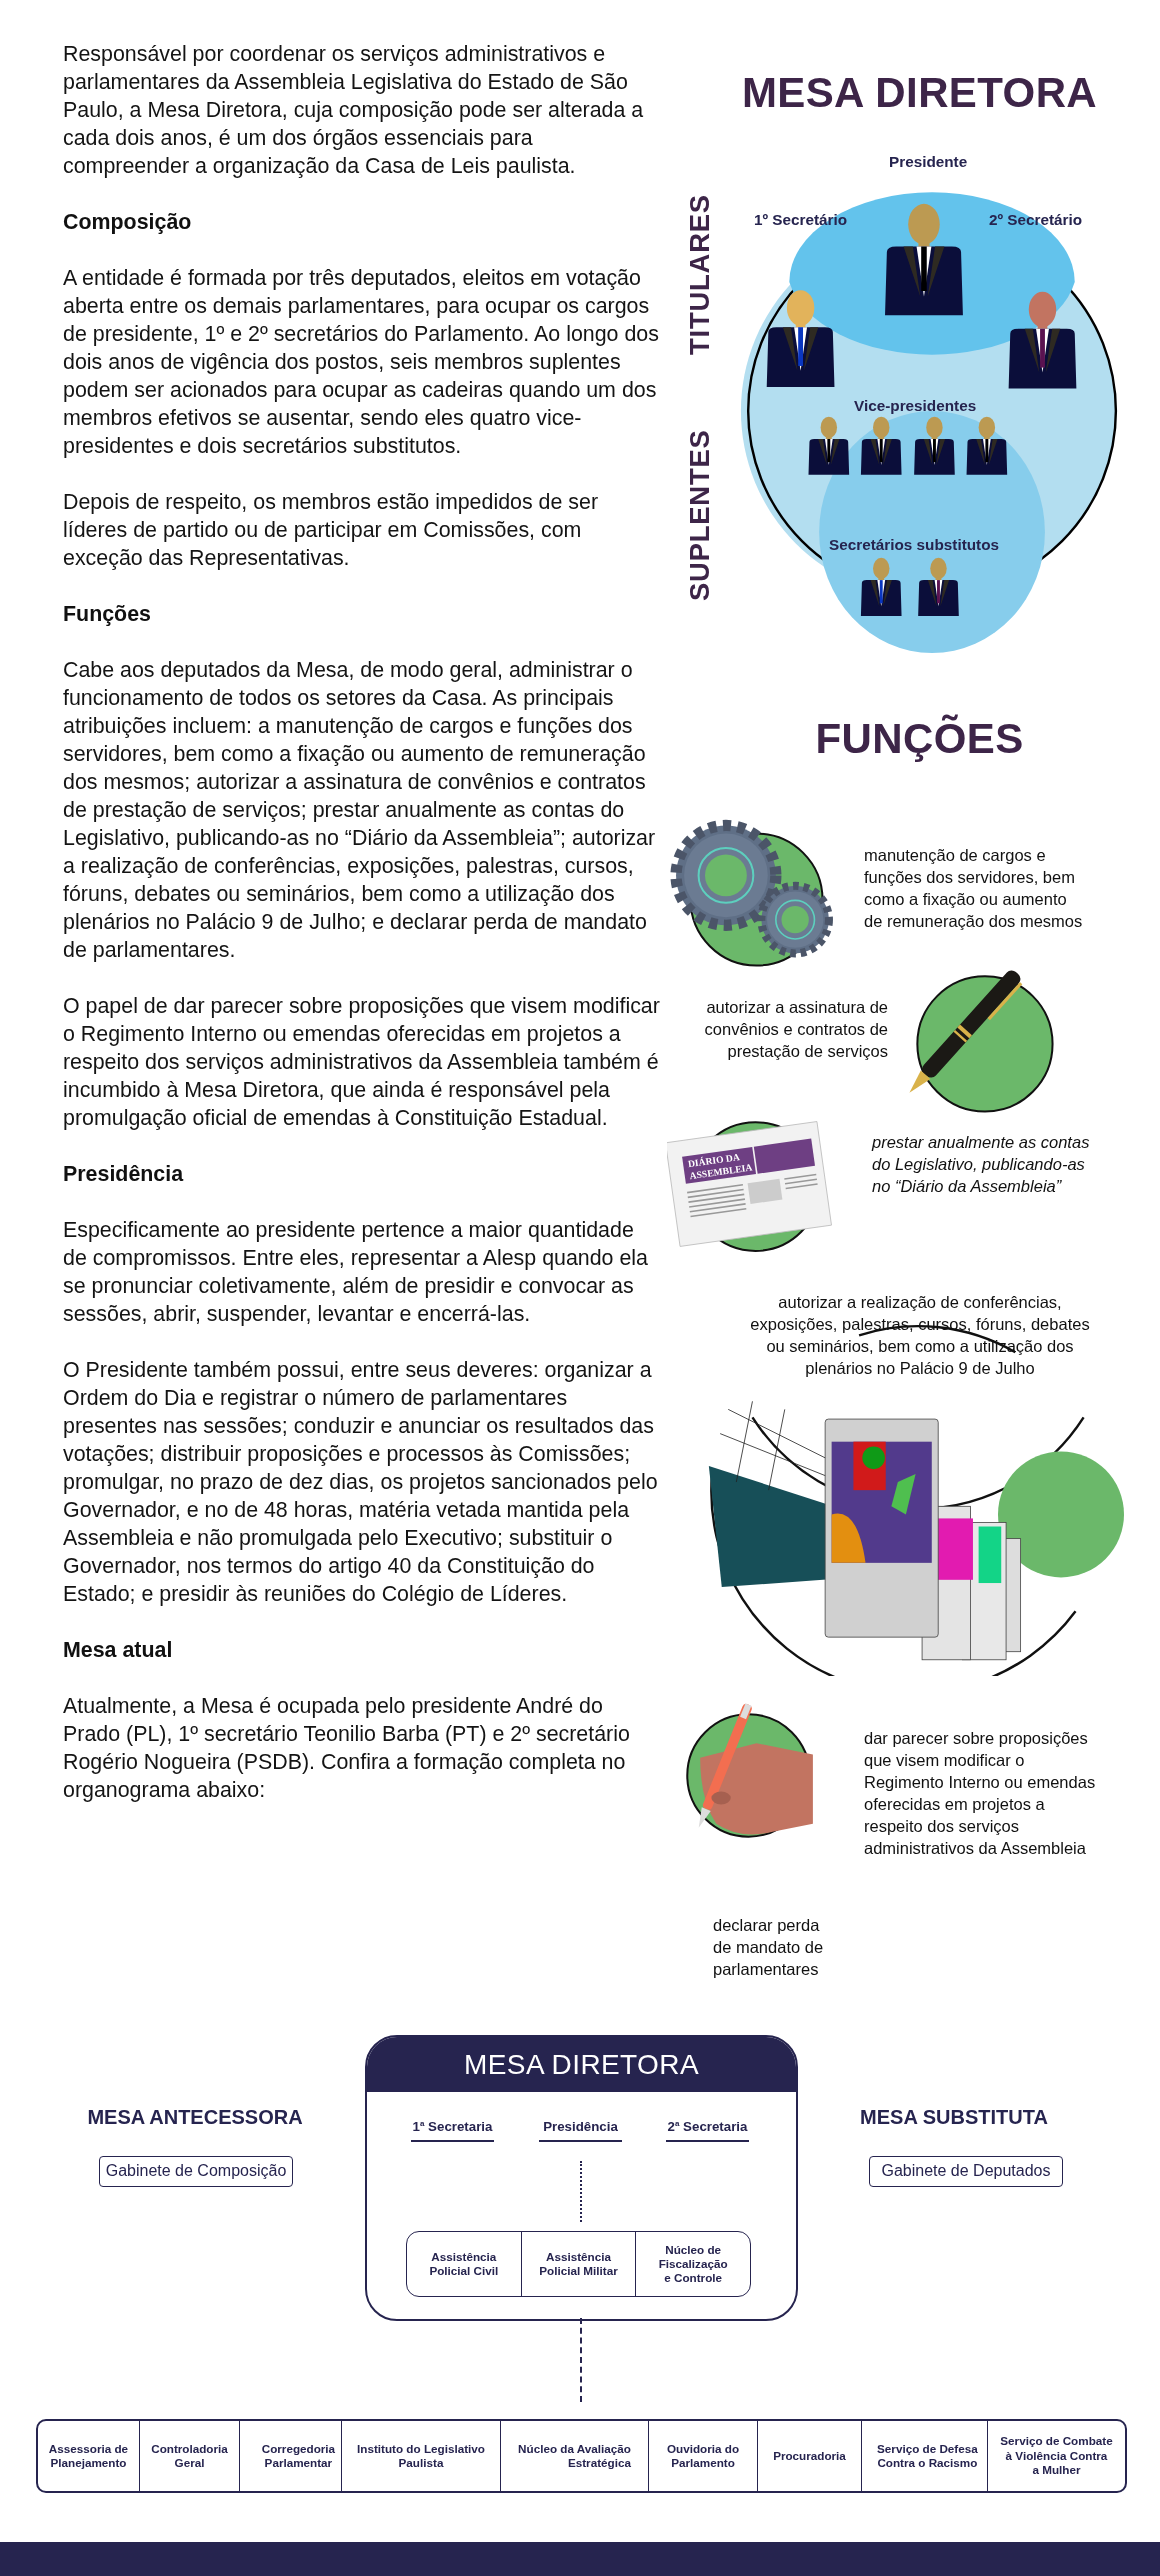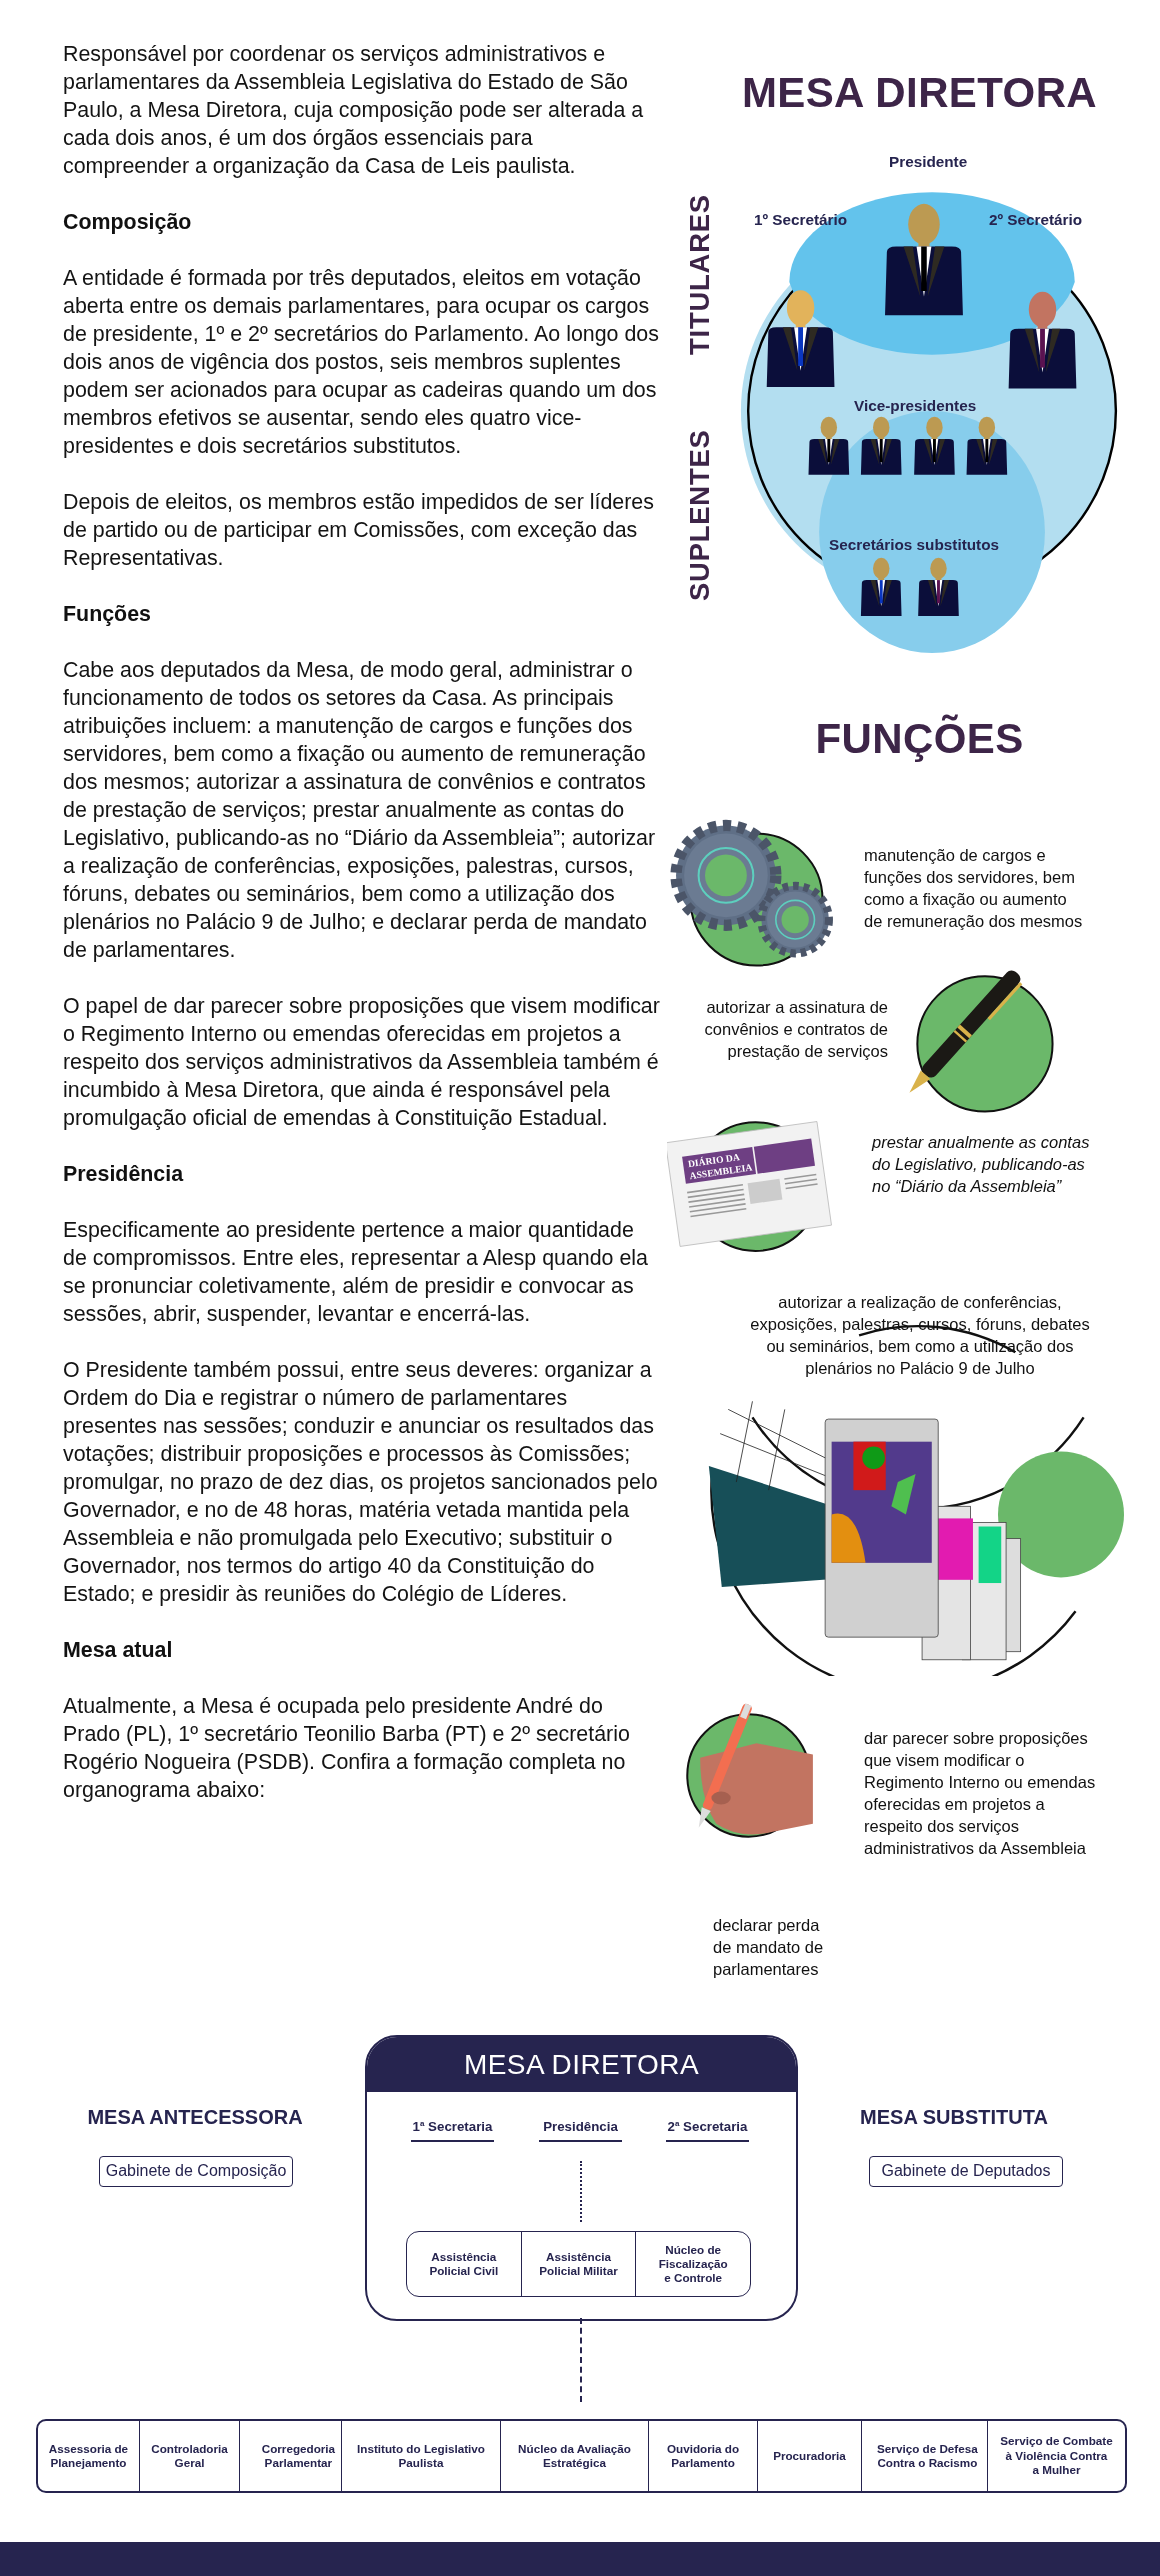--- a/index.html
+++ b/index.html
@@ -48,21 +48,21 @@
   .footer-bar { position: absolute; left: 0; top: 2542px; width: 1160px; height: 34px; background: #26244f; }
 </style>
 </head>
 <body>
 
 <article class="article">
   <p>Responsável por coordenar os serviços administrativos e parlamentares da Assembleia Legislativa do Estado de São Paulo, a Mesa Diretora, cuja composição pode ser alterada a cada dois anos, é um dos órgãos essenciais para compreender a organização da Casa de Leis paulista.</p>
 
   <h2>Composição</h2>
   <p>A entidade é formada por três deputados, eleitos em votação aberta entre os demais parlamentares, para ocupar os cargos de presidente, 1º e 2º secretários do Parlamento. Ao longo dos dois anos de vigência dos postos, seis membros suplentes podem ser acionados para ocupar as cadeiras quando um dos membros efetivos se ausentar, sendo eles quatro vice-presidentes e dois secretários substitutos.</p>
-  <p>Depois de eleitos, os membros estão impedidos de ser líderes de partido ou de participar em Comissões, com exceção das Representativas.</p>
+  <p>Depois de respeito, os membros estão impedidos de ser líderes de partido ou de participar em Comissões, com exceção das Representativas.</p>
 
   <h2>Funções</h2>
   <p>Cabe aos deputados da Mesa, de modo geral, administrar o funcionamento de todos os setores da Casa. As principais atribuições incluem: a manutenção de cargos e funções dos servidores, bem como a fixação ou aumento de remuneração dos mesmos;  autorizar a assinatura de convênios e contratos de prestação de serviços; prestar anualmente as contas do Legislativo, publicando-as no “Diário da Assembleia”; autorizar a realização de conferências, exposições, palestras, cursos, fóruns, debates ou seminários, bem como a utilização dos plenários no Palácio 9 de Julho; e declarar perda de mandato de parlamentares.</p>
   <p>O papel de dar parecer sobre proposições que visem modificar o Regimento Interno ou emendas oferecidas em projetos a respeito dos serviços administrativos da Assembleia também é incumbido à Mesa Diretora, que ainda é responsável pela promulgação oficial de emendas à Constituição Estadual.</p>
 
   <h2>Presidência</h2>
   <p>Especificamente ao presidente pertence a maior quantidade de compromissos. Entre eles, representar a Alesp quando ela se pronunciar coletivamente, além de presidir e convocar as sessões, abrir, suspender, levantar e encerrá-las.</p>
   <p>O Presidente também possui, entre seus deveres: organizar a Ordem do Dia e registrar o número de parlamentares presentes nas sessões; conduzir e anunciar os resultados das votações; distribuir proposições e processos às Comissões; promulgar, no prazo de dez dias, os projetos sancionados pelo Governador, e no de 48 horas, matéria vetada mantida pela Assembleia e não promulgada pelo Executivo; substituir o Governador, nos termos do artigo 40 da Constituição do Estado; e presidir às reuniões do Colégio de Líderes.</p>
 
   <h2>Mesa atual</h2>
@@ -276,21 +276,21 @@
 
 <div class="org-bottom">
   <div class="org-bottom-cell" style="width:101px;">Assessoria de
 Planejamento</div>
   <div class="org-bottom-cell" style="width:100px;">Controladoria
 Geral</div>
   <div class="org-bottom-cell" style="width:102px;padding-left:19px;">Corregedoria
 Parlamentar</div>
   <div class="org-bottom-cell" style="width:159px;">Instituto do Legislativo
 Paulista</div>
-  <div class="org-bottom-cell" style="width:148px;">Núcleo da Avaliação
+  <div class="org-bottom-cell" style="width:148px;text-align:right;">Núcleo da Avaliação
 Estratégica</div>
   <div class="org-bottom-cell" style="width:109px;">Ouvidoria do
 Parlamento</div>
   <div class="org-bottom-cell" style="width:104px;">Procuradoria</div>
   <div class="org-bottom-cell" style="width:126px;padding-left:9px;">Serviço de Defesa
 Contra o Racismo</div>
   <div class="org-bottom-cell" style="flex:1;">Serviço de Combate
 à Violência Contra
 a Mulher</div>
 </div>

